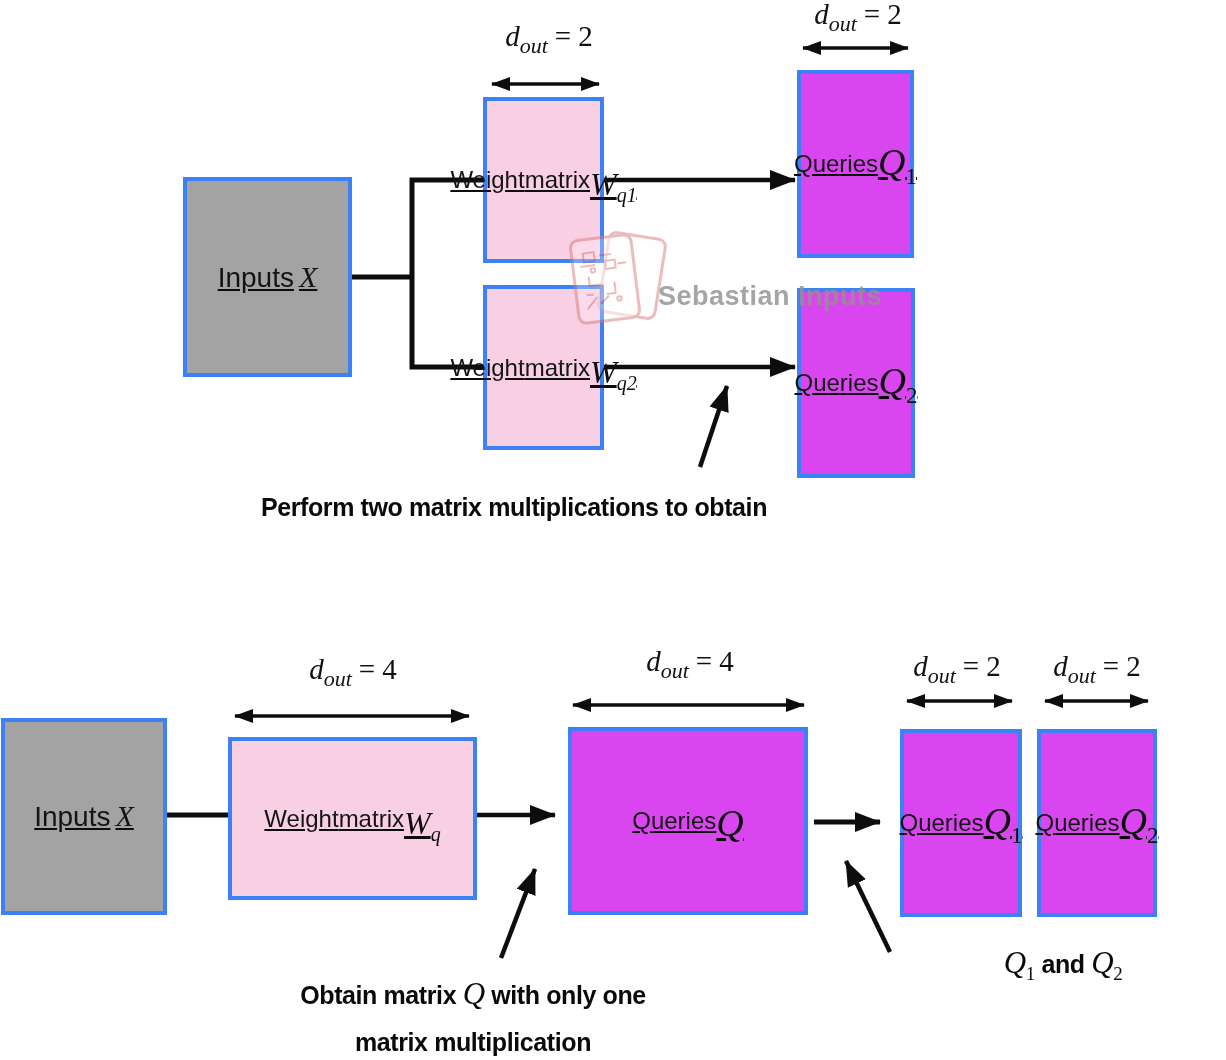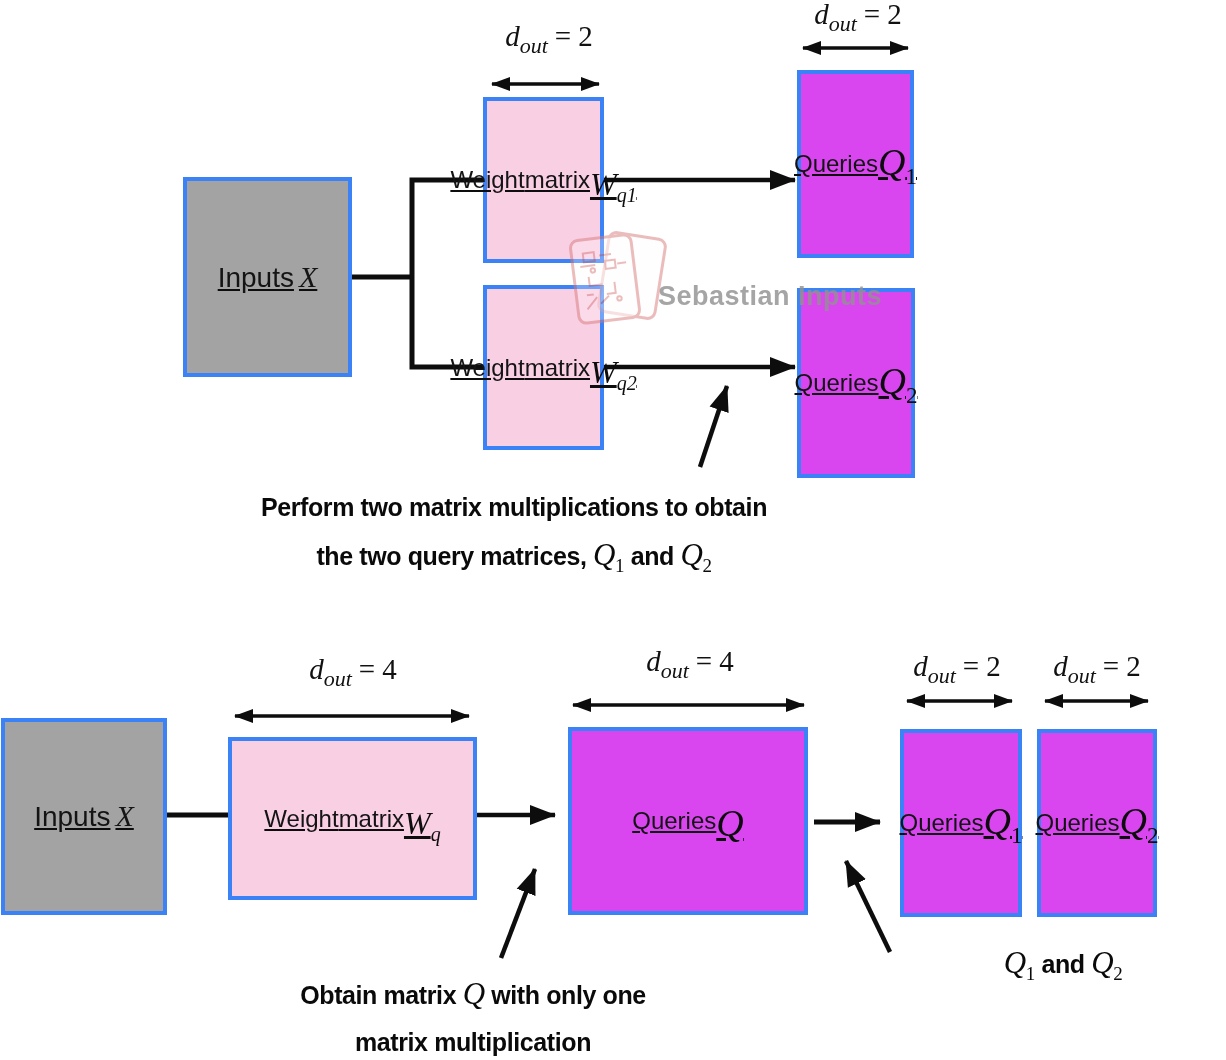--- a/index.html
+++ b/index.html
@@ -129,26 +129,20 @@
 
   <div class="box lav" style="left:797px;top:288px;width:118px;height:190px;">
     <div class="box-label">Queries</div>
     <div class="mvar qvar">
       <span>Q</span><sub>2</sub>
     </div>
   </div>
 
   <div class="cap" style="left:502px;top:484px;margin-left:12px;">
     <div>Perform two matrix multiplications to obtain</div>
-    <div>
-      <span>the two query matrices,</span>
-      <span class="mvar capQ"><span>Q</span><sub>1</sub></span>
-      <span>and</span>
-      <span class="mvar capQ"><span>Q</span><sub>2</sub></span>
-    </div>
   </div>
 
   <div class="logo">
     <div class="card back"></div>
     <div class="card front">
       <svg width="52" height="72" viewBox="0 0 52 72">
         <g stroke="#d97c7c" stroke-width="2" fill="none">
           <rect x="7" y="8" width="11" height="9"></rect>
           <rect x="28" y="18" width="10" height="8"></rect>
           <path d="M3 21 h15 M23 12 h12 M40 22 h9 M10 32 v9 h13 M35 40 v11 h-9 M13 50 h-7 M19 60 l9 -7 M5 64 l11 -11"></path>

